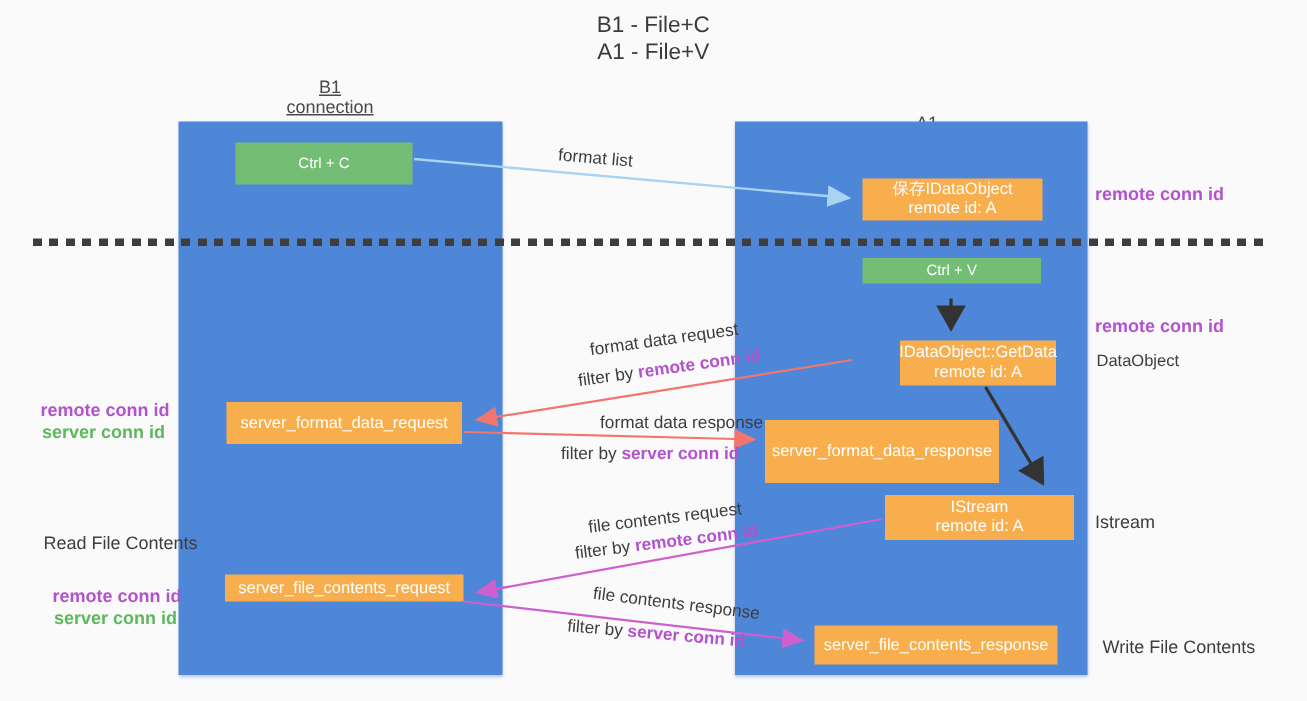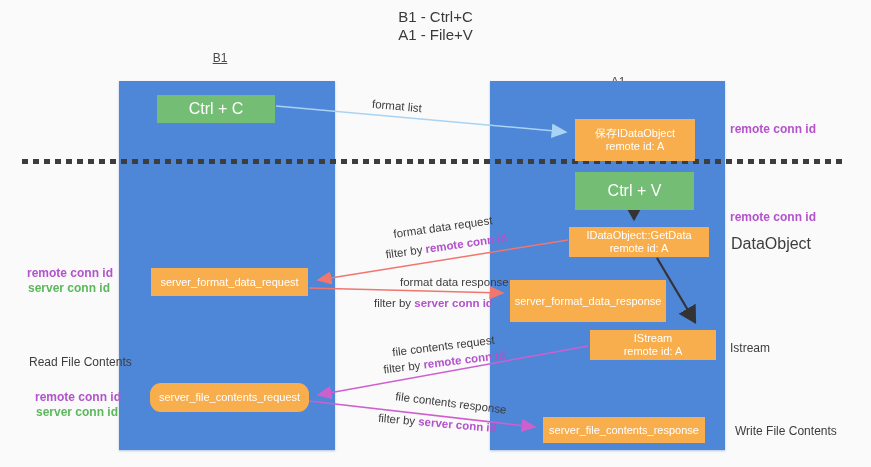--- a/index.html
+++ b/index.html
@@ -3,44 +3,45 @@
 <meta charset="utf-8">
 <style>
   html,body{margin:0;padding:0;background:#fafafa;}
   #stage{position:relative;width:871px;height:467px;background:#fafafa;overflow:hidden;
          font-family:"Liberation Sans",sans-serif;color:#3b3b3b;}
   .abs{position:absolute;}
   .title{left:0;right:0;top:8px;text-align:center;font-size:15px;line-height:18px;color:#3a3a3a;}
   .colheader{text-align:center;font-size:12px;line-height:13px;color:#4a4a4a;text-decoration:underline;}
   .column{background:#4e86d8;box-shadow:0 1px 2px rgba(120,150,200,.55);}
   .dashline{height:5px;background:repeating-linear-gradient(90deg,#3d3d3d 0 6px,rgba(0,0,0,0) 6px 11px);}
-  .gbox{background:#74bd74;color:#fff;font-size:16px;display:flex;align-items:center;justify-content:center;}
+  .gbox{background:#74bd74;color:#fff;font-size:10px;display:flex;align-items:center;justify-content:center;}
   .obox{background:#f9ae4d;color:#fff;font-size:11px;line-height:13px;display:flex;flex-direction:column;
         align-items:center;justify-content:center;text-align:center;}
   .lbl{font-size:11.5px;color:#3d3d3d;white-space:nowrap;}
   .purple{color:#b253cb;font-weight:bold;}
   .green{color:#5cb85c;font-weight:bold;}
   .rot-up{transform:rotate(-8deg);}
   .rot-up7{transform:rotate(-7deg);}
   .rot-dn7{transform:rotate(7deg);}
   .rot-dn5{transform:rotate(5deg);}
   svg{position:absolute;left:0;top:0;pointer-events:none;}
 </style>
 </head>
 <body>
 
 <div id="stage">
 
   <div class="abs title">
-    <div>B1 - Ctrl+C</div>
+    <div>B1 - File+C</div>
     <div>A1 - File+V</div>
   </div>
 
   <div class="abs colheader" style="left:150px;top:52px;width:140px;">
     <div>B1</div>
+    <div>connection</div>
   </div>
   <div class="abs colheader" style="left:548px;top:52px;width:140px;margin-top:24px;">
     <div>A1</div>
   </div>
 
   <div class="abs column" style="left:119px;top:81px;width:216px;height:369px;"></div>
   <div class="abs column" style="left:490px;top:81px;width:235px;height:369px;"></div>
 
   <div class="abs dashline" style="left:22px;top:159px;width:820px;"></div>
 
@@ -65,48 +66,48 @@
     <line x1="309" y1="288" x2="503" y2="293" stroke="#f0766e" stroke-width="1.5" marker-end="url(#ah-salmon)"></line>
     <line x1="657" y1="258" x2="695" y2="322" stroke="#333" stroke-width="2.2" marker-end="url(#ah-black)"></line>
     <line x1="588" y1="346" x2="318" y2="395" stroke="#cf5fcf" stroke-width="1.5" marker-end="url(#ah-magenta)"></line>
     <line x1="309" y1="401" x2="535" y2="427" stroke="#cf5fcf" stroke-width="1.5" marker-end="url(#ah-magenta)"></line>
   </svg>
 
   <div class="abs gbox" style="left:157px;top:95px;width:118px;height:28px;">
     <span>Ctrl + C</span>
   </div>
 
-  <div class="abs obox" style="left:575px;top:119px;width:120px;height:42px;">
+  <div class="abs obox" style="left:575px;top:119px;width:120px;height:28px;">
     <div>保存IDataObject</div>
     <div>remote id: A</div>
   </div>
 
-  <div class="abs gbox" style="left:575px;top:172px;width:119px;height:38px;">
+  <div class="abs gbox" style="left:575px;top:172px;width:119px;height:17px;">
     <span>Ctrl + V</span>
   </div>
 
-  <div class="abs obox" style="left:569px;top:227px;width:140px;height:30px;">
+  <div class="abs obox" style="left:600px;top:227px;width:104px;height:30px;">
     <div>IDataObject::GetData</div>
     <div>remote id: A</div>
   </div>
 
   <div class="abs obox" style="left:151px;top:268px;width:157px;height:28px;">
     <div>server_format_data_request</div>
   </div>
 
   <div class="abs obox" style="left:510px;top:280px;width:156px;height:42px;">
     <div>server_format_data_response</div>
   </div>
 
   <div class="abs obox" style="left:590px;top:330px;width:126px;height:30px;">
     <div>IStream</div>
     <div>remote id: A</div>
   </div>
 
-  <div class="abs obox" style="left:150px;top:383px;width:159px;height:29px;border-radius:11px;">
+  <div class="abs obox" style="left:150px;top:383px;width:159px;height:18px;">
     <div>server_file_contents_request</div>
   </div>
 
   <div class="abs obox" style="left:543px;top:417px;width:162px;height:26px;">
     <div>server_file_contents_response</div>
   </div>
 
   <div class="abs lbl rot-dn5" style="left:372px;top:100px;">format list</div>
 
   <div class="abs lbl rot-up" style="left:393px;top:221px;">format data request</div>
@@ -130,17 +131,17 @@
   </div>
 
   <div class="abs lbl purple" style="left:27px;top:266px;font-size:12px;">remote conn id</div>
   <div class="abs lbl green" style="left:28px;top:281px;font-size:12px;">server conn id</div>
   <div class="abs lbl" style="left:29px;top:355px;font-size:12px;">Read File Contents</div>
   <div class="abs lbl purple" style="left:35px;top:390px;font-size:12px;">remote conn id</div>
   <div class="abs lbl green" style="left:36px;top:405px;font-size:12px;">server conn id</div>
 
   <div class="abs lbl purple" style="left:730px;top:122px;font-size:12px;">remote conn id</div>
   <div class="abs lbl purple" style="left:730px;top:210px;font-size:12px;">remote conn id</div>
-  <div class="abs lbl" style="left:731px;top:235px;font-size:16px;">DataObject</div>
+  <div class="abs lbl" style="left:731px;top:235px;font-size:11px;">DataObject</div>
   <div class="abs lbl" style="left:730px;top:341px;font-size:12px;">Istream</div>
   <div class="abs lbl" style="left:735px;top:424px;font-size:12px;">Write File Contents</div>
 
 </div>
 
 </body></html>

